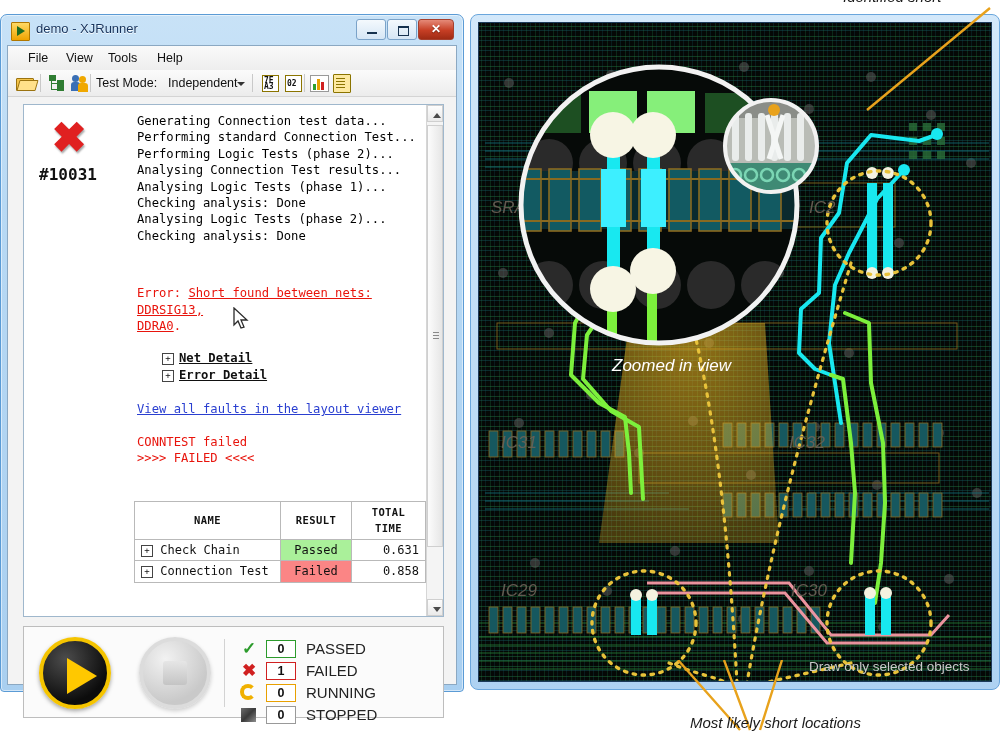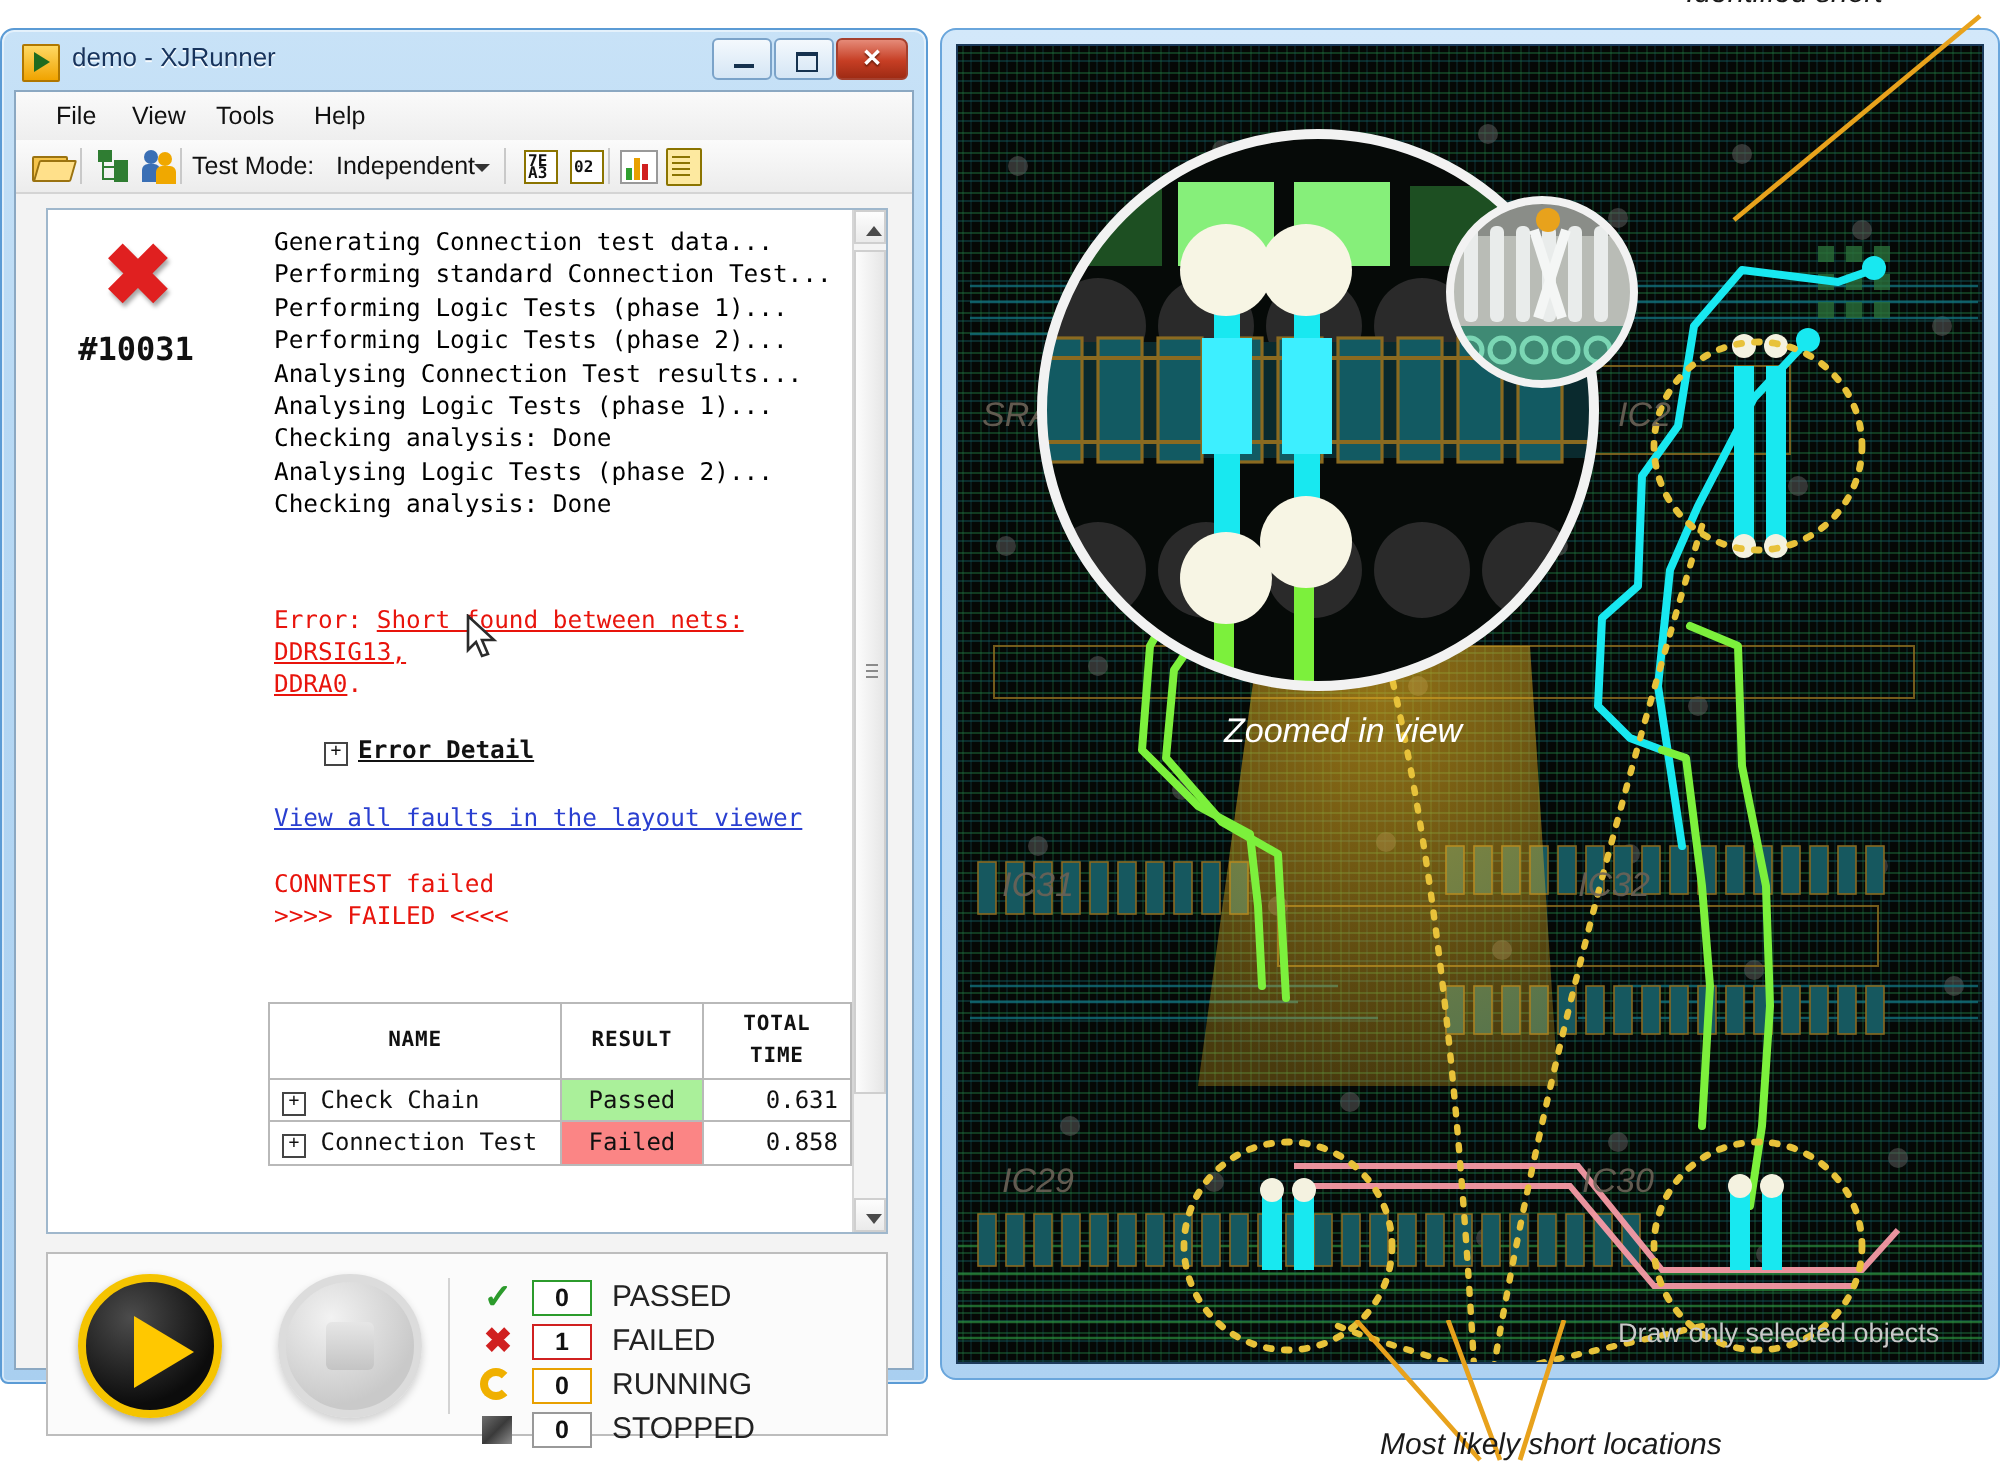--- a/index.html
+++ b/index.html
@@ -250,38 +250,40 @@
     <div id="log-pane">
 
       <div id="log-left">
         <div id="err-x">✖</div>
         <div id="err-id">#10031</div>
       </div>
 
       <div id="log-body">
         <div class="ld">Generating Connection test data...</div>
         <div class="ld">Performing standard Connection Test...</div>
-        <div class="ld">Performing Logic Tests (phase 1)...</div>
         <div class="ld">Performing Logic Tests (phase 2)...</div>
         <div class="ld">Analysing Connection Test results...</div>
         <div class="ld">Analysing Logic Tests (phase 1)...</div>
         <div class="ld">Checking analysis: Done</div>
         <div class="ld">Analysing Logic Tests (phase 2)...</div>
         <div class="ld">Checking analysis: Done</div>
 
         <div class="blank"></div>
           <div class="blank"></div>
 
         <div id="err-line">
           <span>Error: </span><u>Short found between nets: DDRSIG13,</u><br>
           <u>DDRA0</u><span>.</span>
         </div>
 
         <div class="blank"></div>
 
+        <div class="detail-row">
+          <span class="plusbox">+</span><span class="detail-link">Net Detail</span>
+        </div>
         <div class="detail-row">
           <span class="plusbox">+</span><span class="detail-link">Error Detail</span>
         </div>
 
         <div id="view-link">View all faults in the layout viewer</div>
 
         <div class="blank"></div>
         <div class="lr">CONNTEST failed</div>
         <div class="lr">&gt;&gt;&gt;&gt; FAILED &lt;&lt;&lt;&lt;</div>
 

